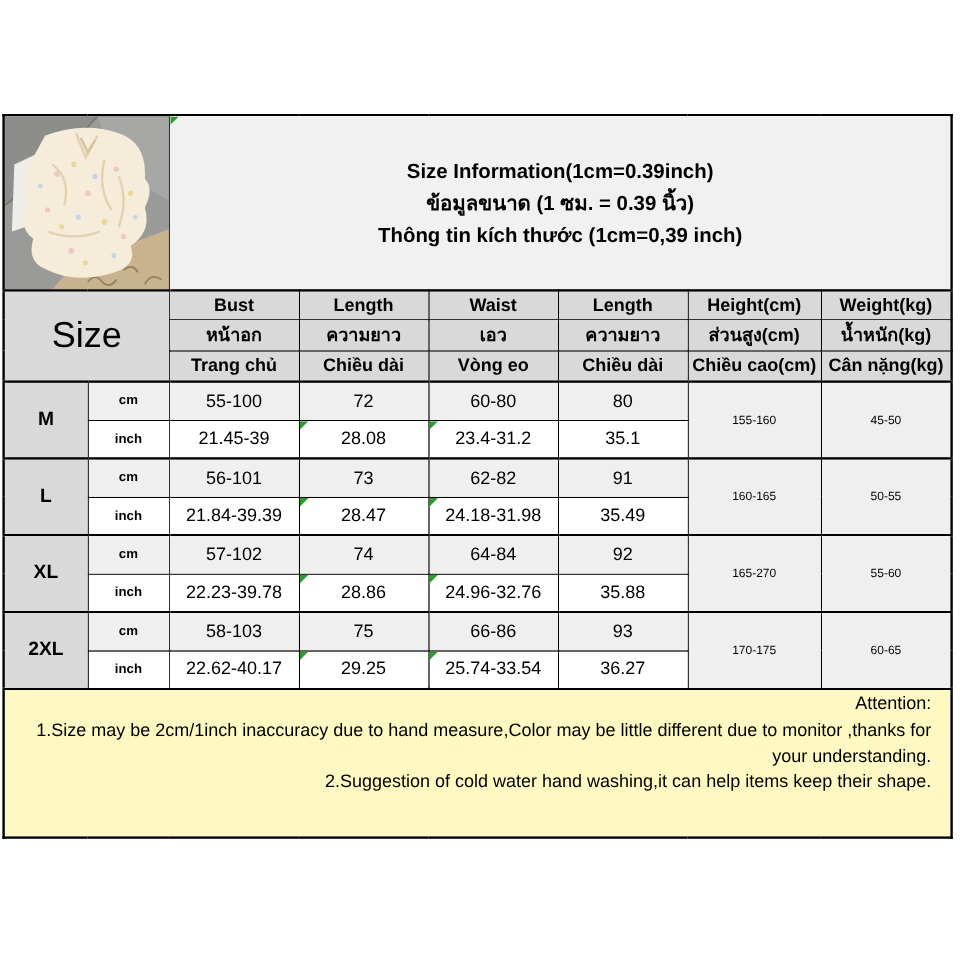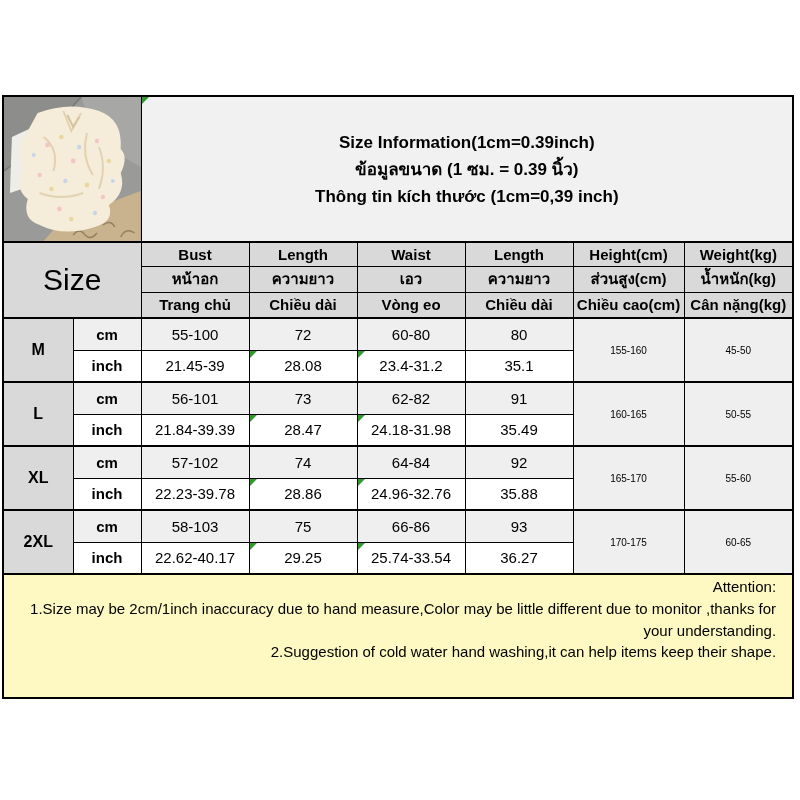--- a/index.html
+++ b/index.html
@@ -16,21 +16,21 @@
   
   .img-cell   { background:#9a9a98; }
   .img-cell svg { display:block; width:100%; height:144px; }
   .title-cell { background:#f1f1f1; font-weight:bold; font-size:17px; line-height:27px; border-bottom:2px solid #000; }
   .img-cell   { border-bottom:2px solid #000; }
   
   .h-cell   { background:#d9d9d9; font-weight:bold; font-size:15px; }
   .size-cell{ background:#d9d9d9; font-weight:normal; font-size:30px; }
   
   .sz   { background:#d9d9d9; font-weight:bold; font-size:16px; }
-  .unit { font-weight:bold; font-size:15px;text-align:center; }
+  .unit { font-weight:bold; font-size:11px;text-align:center; }
   .d    { font-size:15px; font-weight:normal; }
   .c-cm   { background:#efefef; }
   .c-inch { background:#ffffff;margin-left:13px; }
   .hw   { background:#efefef; font-size:10px; font-weight:normal; }
   tr.group-start td { border-top:2px solid #000; }
   
   .err::before {
     content:""; position:absolute; top:0; left:0; width:0; height:0;
     border-top:7px solid #2e9b2e; border-right:7px solid transparent;
   }
@@ -165,21 +165,21 @@
       <td class="d c-inch">35.49</td>
     </tr>
 
     <tr style="height:32px" class="group-start">
       <td class="sz" rowspan="2">XL</td>
       <td class="unit c-cm">cm</td>
       <td class="d c-cm">57-102</td>
       <td class="d c-cm">74</td>
       <td class="d c-cm">64-84</td>
       <td class="d c-cm">92</td>
-      <td class="hw" rowspan="2">165-170</td>
+      <td class="hw" rowspan="2">165-270</td>
       <td class="hw" rowspan="2">55-60</td>
     </tr>
     <tr style="height:32px">
       <td class="unit c-inch">inch</td>
       <td class="d c-inch">22.23-39.78</td>
       <td class="d c-inch err">28.86</td>
       <td class="d c-inch err">24.96-32.76</td>
       <td class="d c-inch">35.88</td>
     </tr>
 

